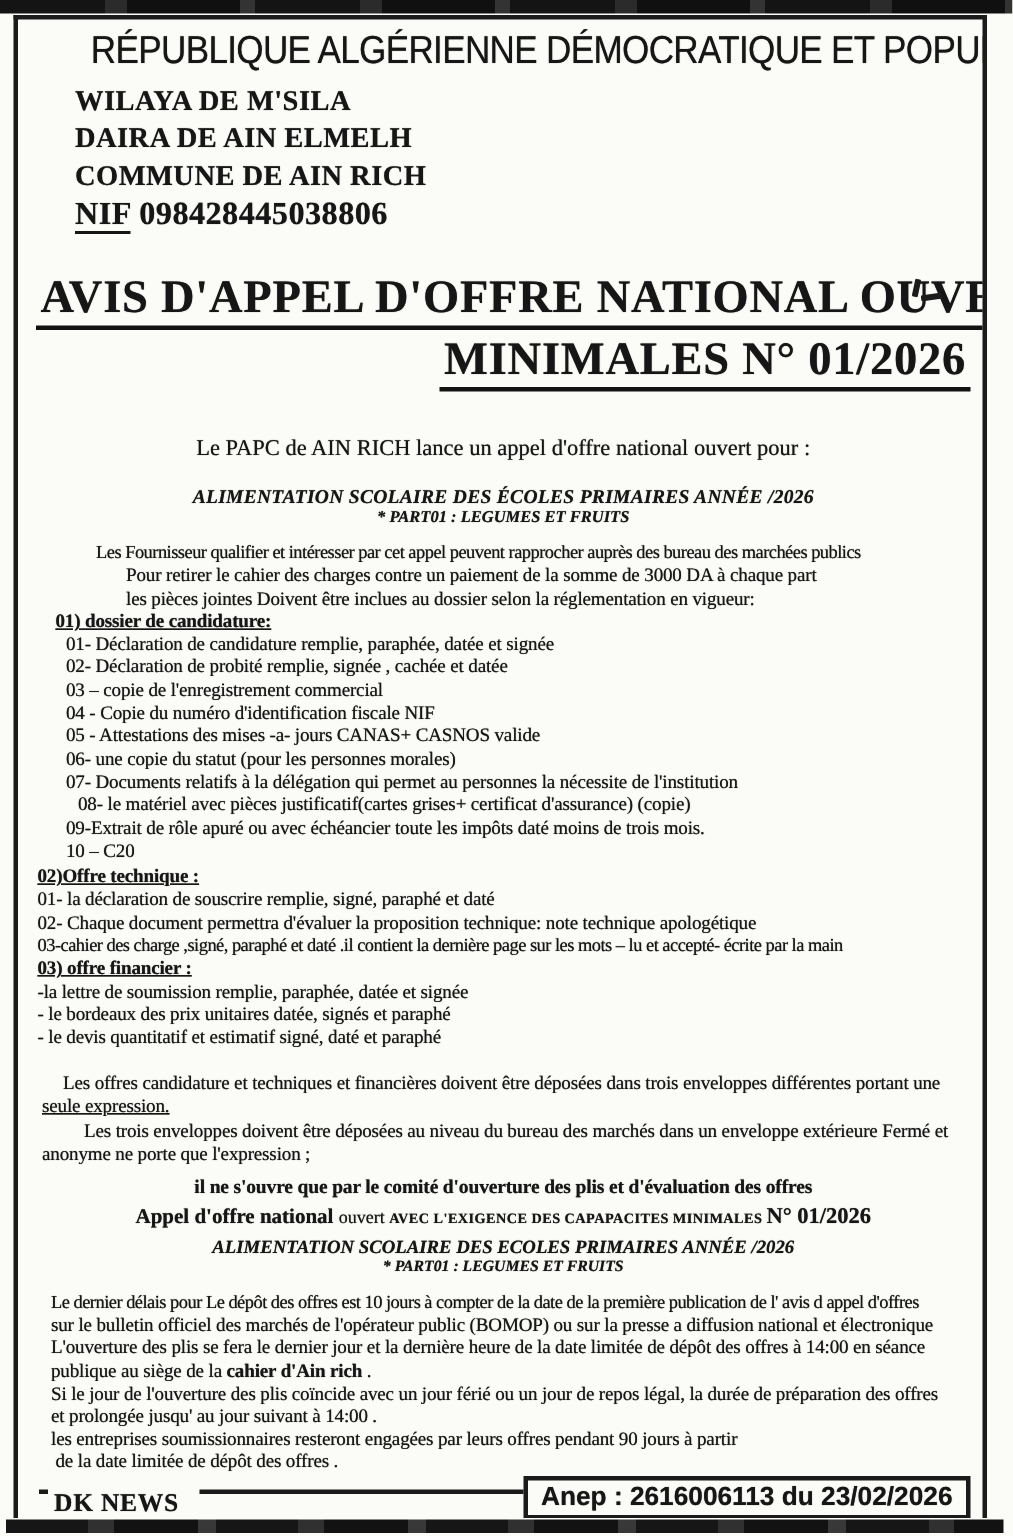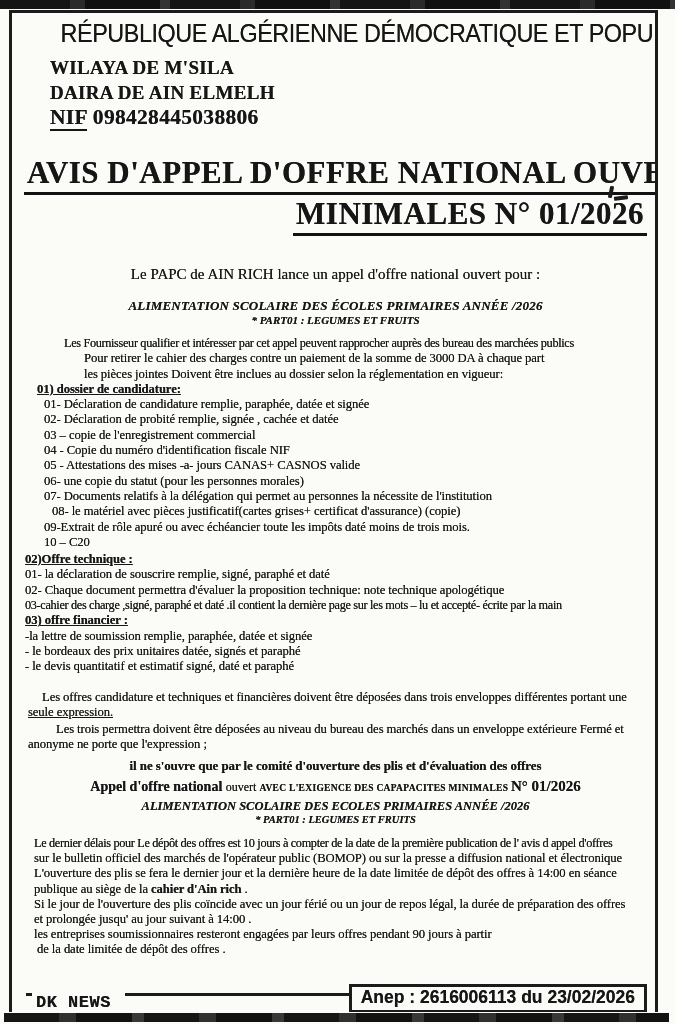--- a/index.html
+++ b/index.html
@@ -92,21 +92,21 @@
     display: flex; align-items: center;
   }
   .footer-line {
     position: absolute; left: 14px; right: 10px; top: 9px;
     border-top: 3px solid #1b1b1b;
   }
   .dknews {
     position: relative; z-index: 1;
     margin-left: 20px; padding: 8px 14px 0 4px;
     background: #fbfbf7;
-    font-family: Liberation Mono, monospace;
+    font-family: Liberation Serif, serif;
     font-weight: bold; font-size: 17px; letter-spacing: 0.5px;
     white-space: nowrap;
   }
   .footer-spacer { flex: 1; }
   .anep-box {
     position: relative; z-index: 1;
     margin-right: 8px; padding: 0 9px 2px;
     border: 3px solid #1b1b1b; background: #fbfbf7;
     font-family: "Liberation Sans", sans-serif;
     font-weight: bold; font-size: 17.5px;
@@ -124,20 +124,21 @@
 
   <div class="frame">
 
     <div class="republic txt">
       <span class="republic-inner">RÉPUBLIQUE ALGÉRIENNE DÉMOCRATIQUE ET POPULAIRE</span>
     </div>
 
     <div class="admin txt">
       <div>WILAYA DE M'SILA</div>
       <div>DAIRA DE AIN ELMELH</div>
+      <div>COMMUNE DE AIN RICH</div>
       <div class="nif-line"><span class="nif-label">NIF</span> <span>098428445038806</span></div>
     </div>
 
     <div class="main-title txt">
       <div><span class="tl">AVIS D'APPEL D'OFFRE NATIONAL OUVERT</span></div>
       <div><span class="tl">MINIMALES N° 01/2026</span></div>
     </div>
 
     <div class="intro txt">Le PAPC  de AIN RICH lance un appel d'offre national ouvert pour :</div>
 
@@ -176,21 +177,21 @@
     <div class="sec3 txt">
       <div class="body-line sec-heading sec3-heading">03) offre financier :</div>
       <div class="body-line item">-la lettre de soumission remplie, paraphée, datée et signée</div>
       <div class="body-line item">- le bordeaux des prix unitaires datée, signés et paraphé</div>
       <div class="body-line item">- le devis quantitatif et estimatif signé, daté et paraphé</div>
     </div>
 
     <div class="env-block txt">
       <div class="body-line env-p1a">Les offres candidature et  techniques et financières doivent être déposées dans trois enveloppes différentes portant une</div>
       <div class="body-line env-p1b">seule expression.</div>
-      <div class="body-line env-p2a">Les trois permettra doivent être déposées au niveau du bureau des marchés dans un enveloppe extérieure Fermé et</div>
+      <div class="body-line env-p2a">Les trois enveloppes doivent être déposées au niveau du bureau des marchés dans un enveloppe extérieure Fermé et</div>
       <div class="body-line env-p2b">anonyme ne porte que l'expression ;</div>
       <div class="body-line env-center1">il ne s'ouvre que par le comité d'ouverture des plis et d'évaluation des offres</div>
       <div class="recall-line">
         <span class="recall-bold">Appel d'offre national </span><span class="recall-mid">ouvert </span><span class="recall-caps">AVEC L'EXIGENCE DES CAPAPACITES MINIMALES </span><span class="recall-num">N° 01/2026</span>
       </div>
       <div class="recall-subject">
         <div class="s1">ALIMENTATION SCOLAIRE  DES  ECOLES PRIMAIRES  ANNÉE /2026</div>
         <div class="s2">* PART01 : LEGUMES ET FRUITS</div>
       </div>
     </div>

